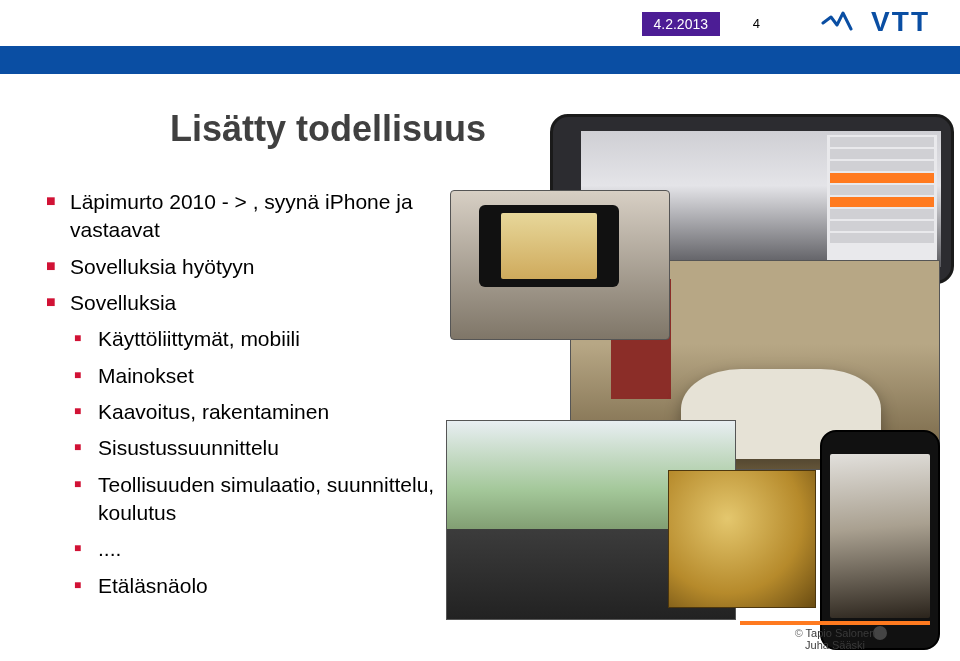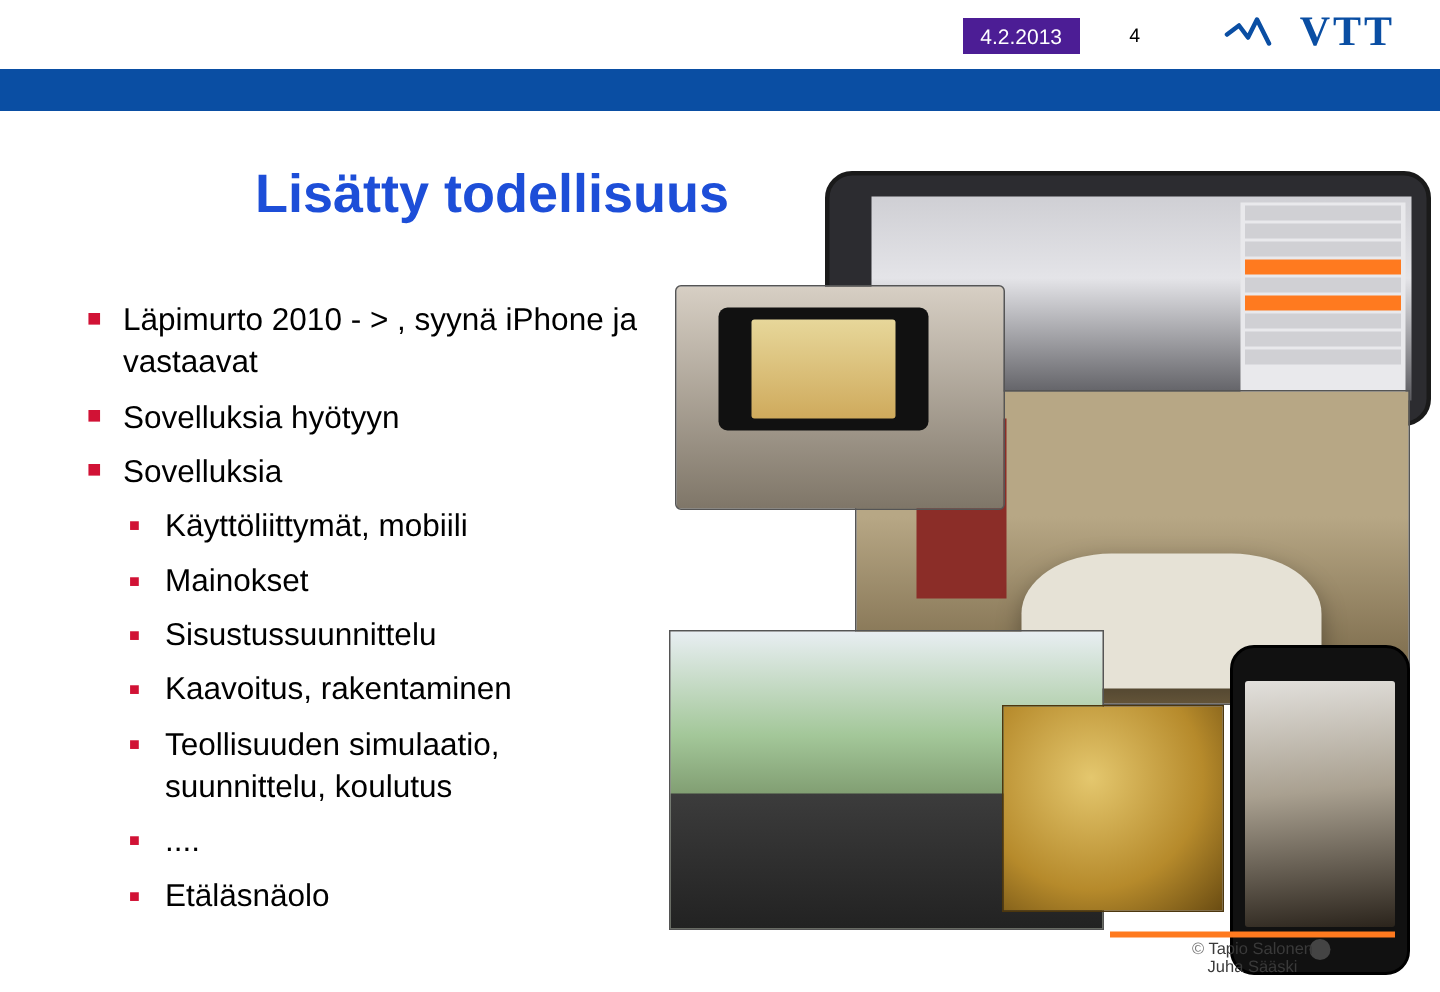--- a/index.html
+++ b/index.html
@@ -35,21 +35,20 @@
     color: #000;
     font-size: 13px;
   }
   .logo {
     position: absolute;
     top: 6px;
     right: 30px;
     display: flex;
     align-items: center;
     gap: 6px;
-    font-family: Liberation Serif, serif;
   }
   .logo-mark {
     width: 44px;
     height: 30px;
     position: relative;
   }
   .logo-text {
     color: #0a4ea3;
     font-weight: 700;
     font-size: 28px;
@@ -62,35 +61,35 @@
     width: 100%;
     height: 28px;
     background: #0a4ea3;
   }
   .title {
     position: absolute;
     top: 108px;
     left: 170px;
     font-size: 36px;
     font-weight: 700;
-    color: #1d4ed8;
+    color: #404040;
   }
   .bullets {
     position: absolute;
     top: 188px;
     left: 46px;
     width: 400px;
     color: #000;
     font-size: 21px;
     line-height: 1.35;
   }
   .bullets ul {
     list-style: none;
     padding: 0;
-    margin: 12px;
+    margin: 0;
   }
   .bullets li {
     position: relative;
     padding-left: 24px;
     margin-bottom: 8px;
   }
   .bullets li::before {
     content: "■";
     position: absolute;
     left: 0;
@@ -303,22 +302,22 @@
 
 <div class="title">Lisätty todellisuus</div>
 
 <div class="bullets">
   <ul>
     <li>Läpimurto  2010 - &gt; , syynä iPhone ja vastaavat</li>
     <li>Sovelluksia hyötyyn</li>
     <li>Sovelluksia</li>
     <li class="sub">Käyttöliittymät, mobiili</li>
     <li class="sub">Mainokset</li>
+    <li class="sub">Kaavoitus, rakentaminen</li>
     <li class="sub">Sisustussuunnittelu</li>
-    <li class="sub">Kaavoitus, rakentaminen</li>
     <li class="sub">Teollisuuden simulaatio, suunnittelu, koulutus</li>
     <li class="sub">....</li>
     <li class="sub">Etäläsnäolo</li>
   </ul>
 </div>
 
 <div class="collage">
 
   <div class="photo tablet">
     <div class="tablet-screen">

